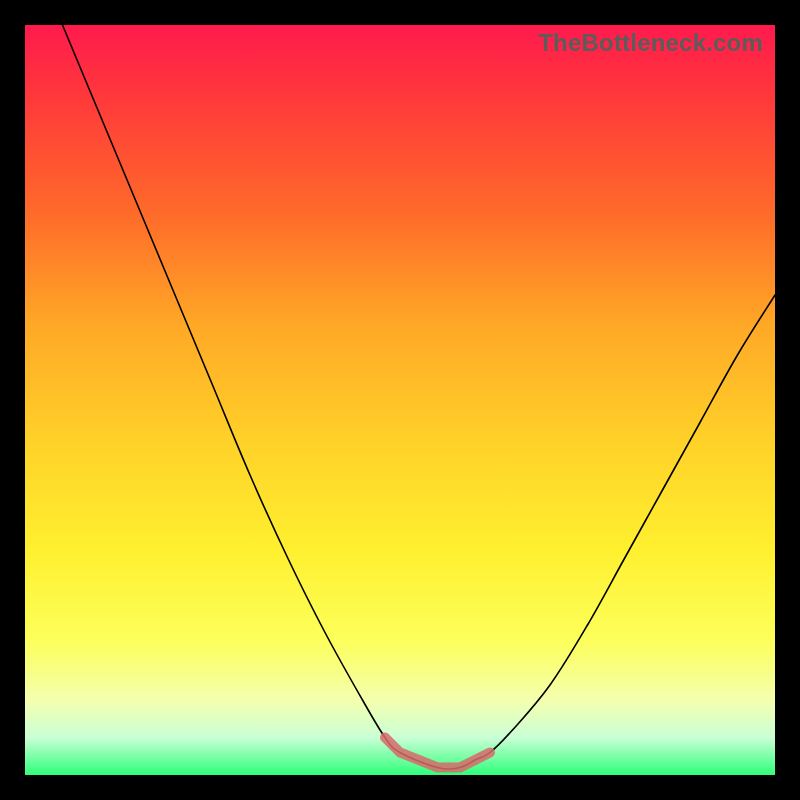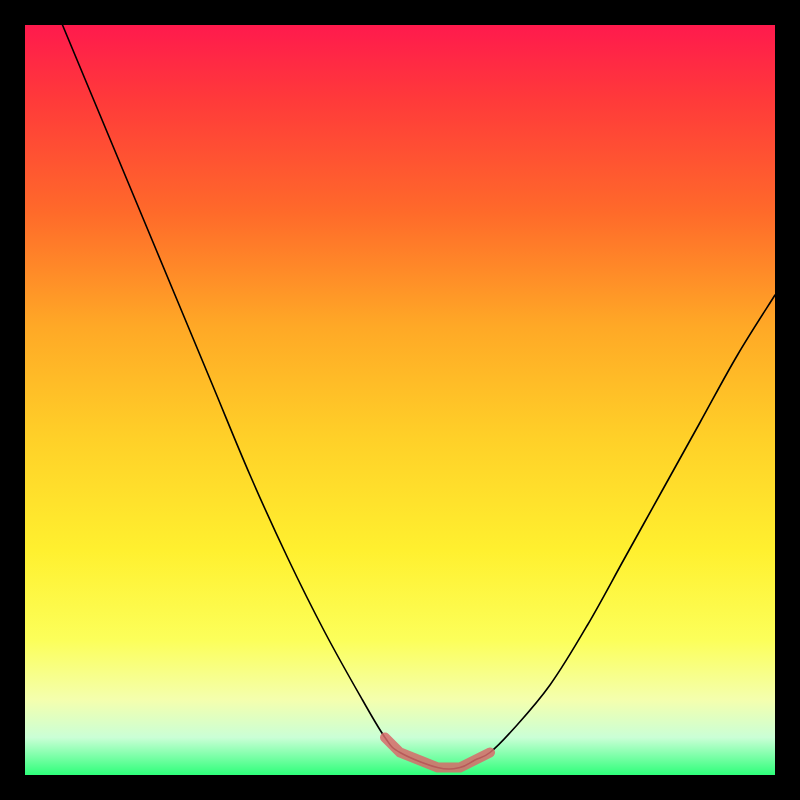--- a/index.html
+++ b/index.html
@@ -60,18 +60,19 @@
     stroke-width: 10;
     stroke-linecap: round;
     opacity: 0.85;
   }
 </style>
 </head>
 <body>
 
 <div class="frame">
   <div class="plot-area">
+    <div class="watermark">TheBottleneck.com</div>
     <svg class="plot-svg" viewBox="0 0 750 750">
       <path id="curve-path" class="curve" d="M 37.5 0.0 C 44.3 16.2, 61.5 57.6, 75.0 90.0 C 88.5 122.4, 99.0 147.6, 112.5 180.0 C 126.0 212.4, 136.5 237.6, 150.0 270.0 C 163.5 302.4, 174.0 327.6, 187.5 360.0 C 201.0 392.4, 211.5 418.9, 225.0 450.0 C 238.5 481.1, 249.0 504.1, 262.5 532.5 C 276.0 560.9, 286.5 581.9, 300.0 607.5 C 313.5 633.1, 326.7 656.1, 337.5 675.0 C 348.3 693.9, 353.3 703.0, 360.0 712.5 C 366.8 722.0, 365.6 722.1, 375.0 727.5 C 384.4 732.9, 401.7 739.8, 412.5 742.5 C 423.3 745.2, 428.2 743.9, 435.0 742.5 C 441.7 741.1, 444.6 737.7, 450.0 735.0 C 455.4 732.3, 458.3 732.9, 465.0 727.5 C 471.8 722.1, 476.7 717.1, 487.5 705.0 C 498.3 692.9, 511.5 678.9, 525.0 660.0 C 538.5 641.1, 549.0 623.0, 562.5 600.0 C 576.0 577.0, 586.5 556.8, 600.0 532.5 C 613.5 508.2, 624.0 489.3, 637.5 465.0 C 651.0 440.7, 661.5 421.8, 675.0 397.5 C 688.5 373.2, 699.0 352.9, 712.5 330.0 C 726.0 307.0, 743.3 280.8, 750.0 270.0"></path>
       <path id="highlight-path" class="highlight-band" d="M 360.0 712.5 L 375.0 727.5 L 412.5 742.5 L 435.0 742.5 L 450.0 735.0 L 465.0 727.5"></path>
     </svg>
   </div>
 </div>
 
 </body></html>

